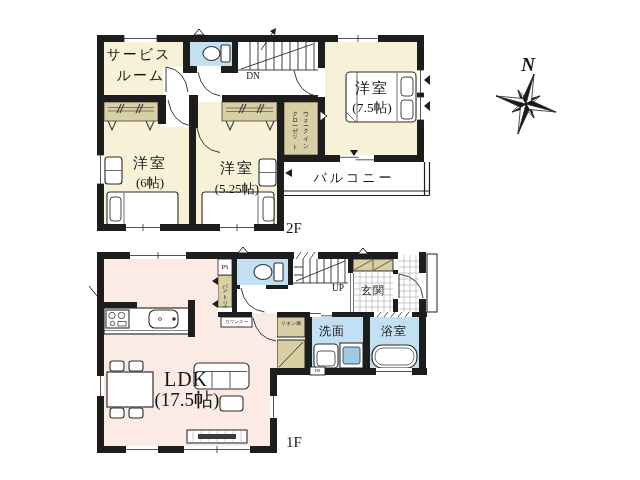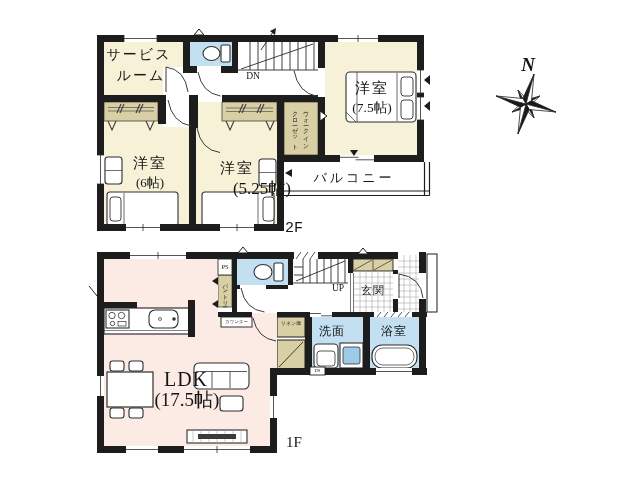--- a/index.html
+++ b/index.html
@@ -291,28 +291,28 @@
       <path d="M-31,0 L0,0 L-4.5,-4.5 Z" fill="#ffffff"></path>
     </g>
   </g>
 </svg>
 
 <div class="lbl" style="left:139px;top:55px;font-size:14px;letter-spacing:2px;">サービス</div>
 <div class="lbl" style="left:141px;top:76px;font-size:14px;letter-spacing:2px;">ルーム</div>
 <div class="lbl" style="left:150px;top:163px;font-size:15px;letter-spacing:2px;">洋室</div>
 <div class="lbl" style="left:150px;top:182px;font-size:13px;">(6帖)</div>
 <div class="lbl" style="left:237px;top:168px;font-size:15px;letter-spacing:2px;">洋室</div>
-<div class="lbl" style="left:237px;top:188px;font-size:17px;margin-left:25px;">(5.25帖)</div>
+<div class="lbl" style="left:237px;top:188px;font-size:13px;">(5.25帖)</div>
 <div class="lbl" style="left:372px;top:88px;font-size:15px;letter-spacing:2px;">洋室</div>
 <div class="lbl" style="left:372px;top:108px;font-size:13.5px;">(7.5帖)</div>
 <div class="lbl v" style="left:306px;top:127px;font-size:6px;letter-spacing:1px;">ウォークイン</div>
 <div class="lbl v" style="left:295px;top:127px;font-size:6px;letter-spacing:1px;">クローゼット</div>
 <div class="lbl" style="left:354px;top:177px;font-size:13px;letter-spacing:3px;">バルコニー</div>
 <div class="lbl" style="left:253px;top:77px;font-size:9.5px;">DN</div>
-<div class="lbl" style="left:294px;top:228px;font-size:15px;font-family:Liberation Mono, monospace;">2F</div>
+<div class="lbl" style="left:294px;top:228px;font-size:15px;">2F</div>
 
 <div class="lbl" style="left:186px;top:379px;font-size:20px;letter-spacing:1px;">LDK</div>
 <div class="lbl" style="left:187px;top:399px;font-size:19px;">(17.5帖)</div>
 <div class="lbl" style="left:373px;top:290px;font-size:11px;letter-spacing:1px;">玄関</div>
 <div class="lbl" style="left:338px;top:289px;font-size:9.5px;">UP</div>
 <div class="lbl" style="left:332px;top:331px;font-size:12px;letter-spacing:1px;">洗面</div>
 <div class="lbl" style="left:394px;top:331px;font-size:12px;letter-spacing:1px;">浴室</div>
 <div class="lbl" style="left:291px;top:323px;font-size:5px;">リネン庫</div>
 <div class="lbl v" style="left:225px;top:291px;font-size:5.5px;">パントリー</div>
 <div class="lbl" style="left:236.5px;top:322px;font-size:4.5px;">カウンター</div>

